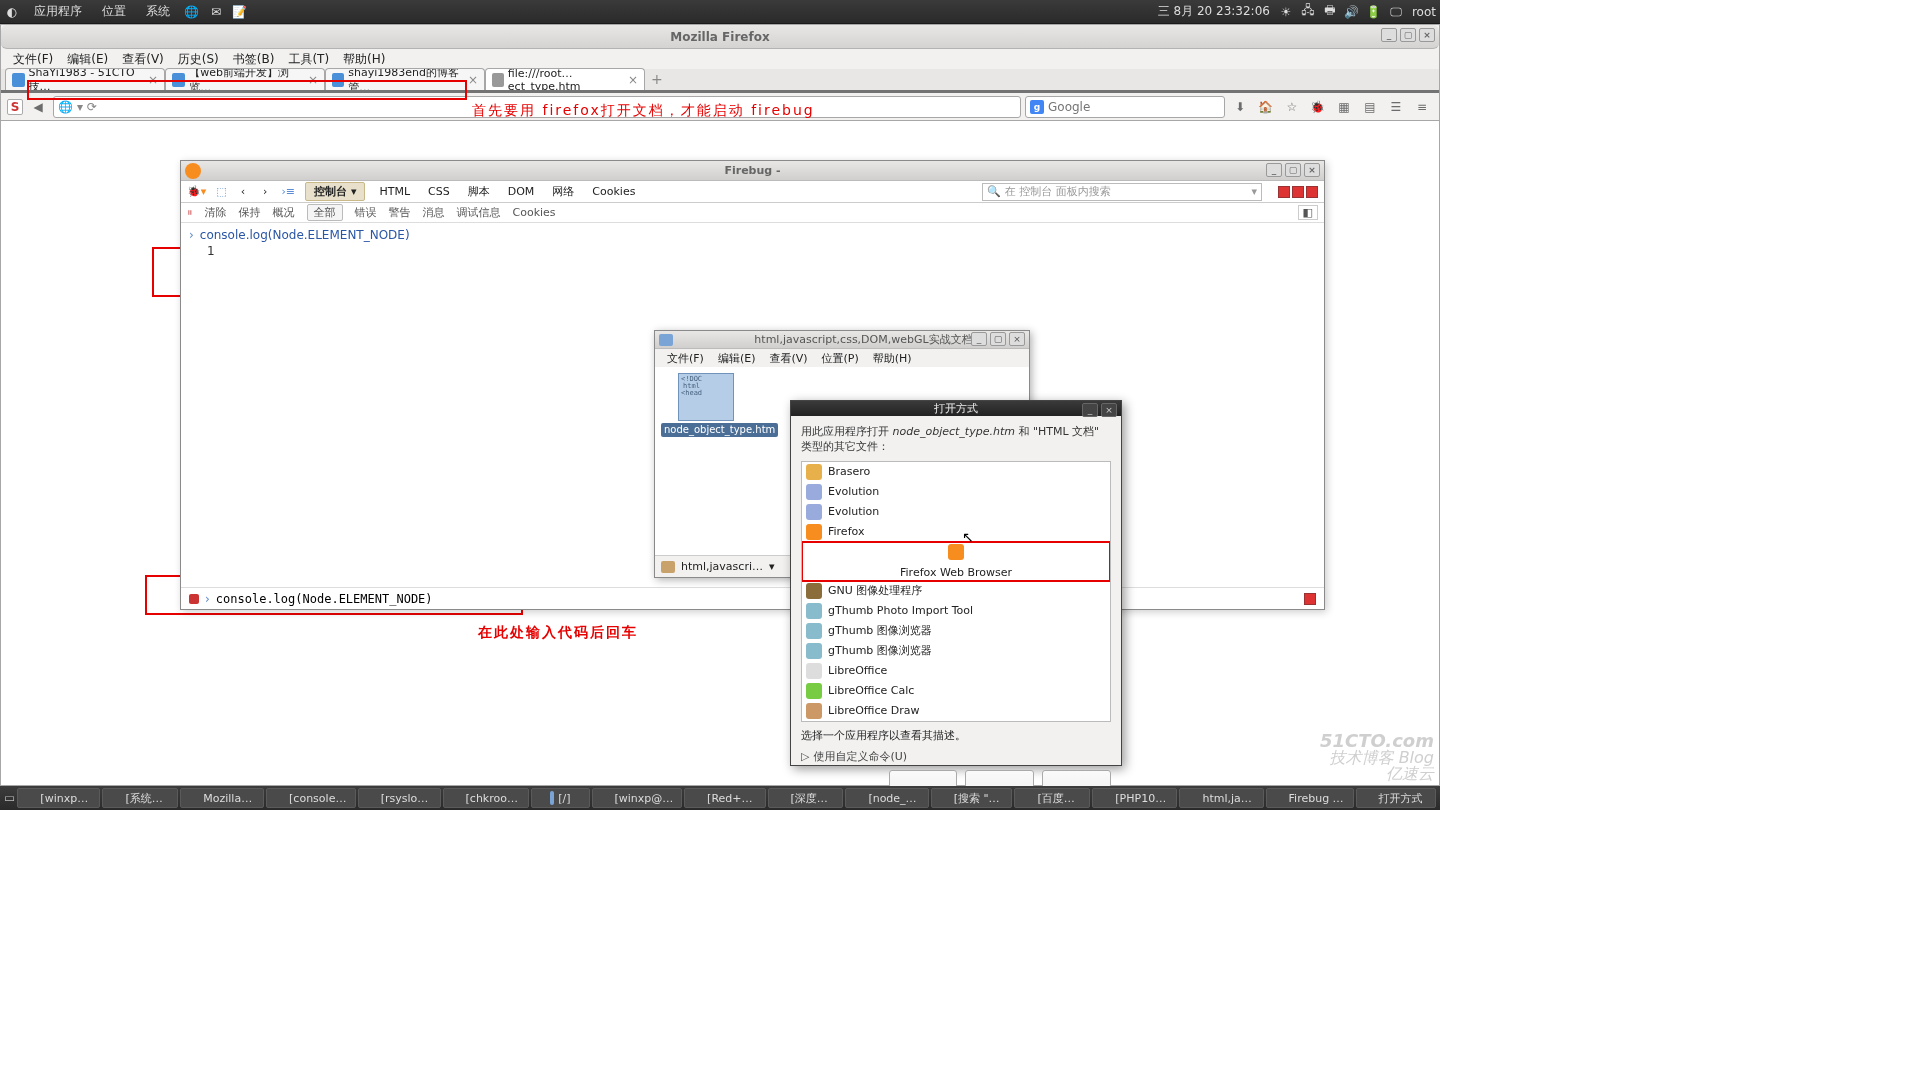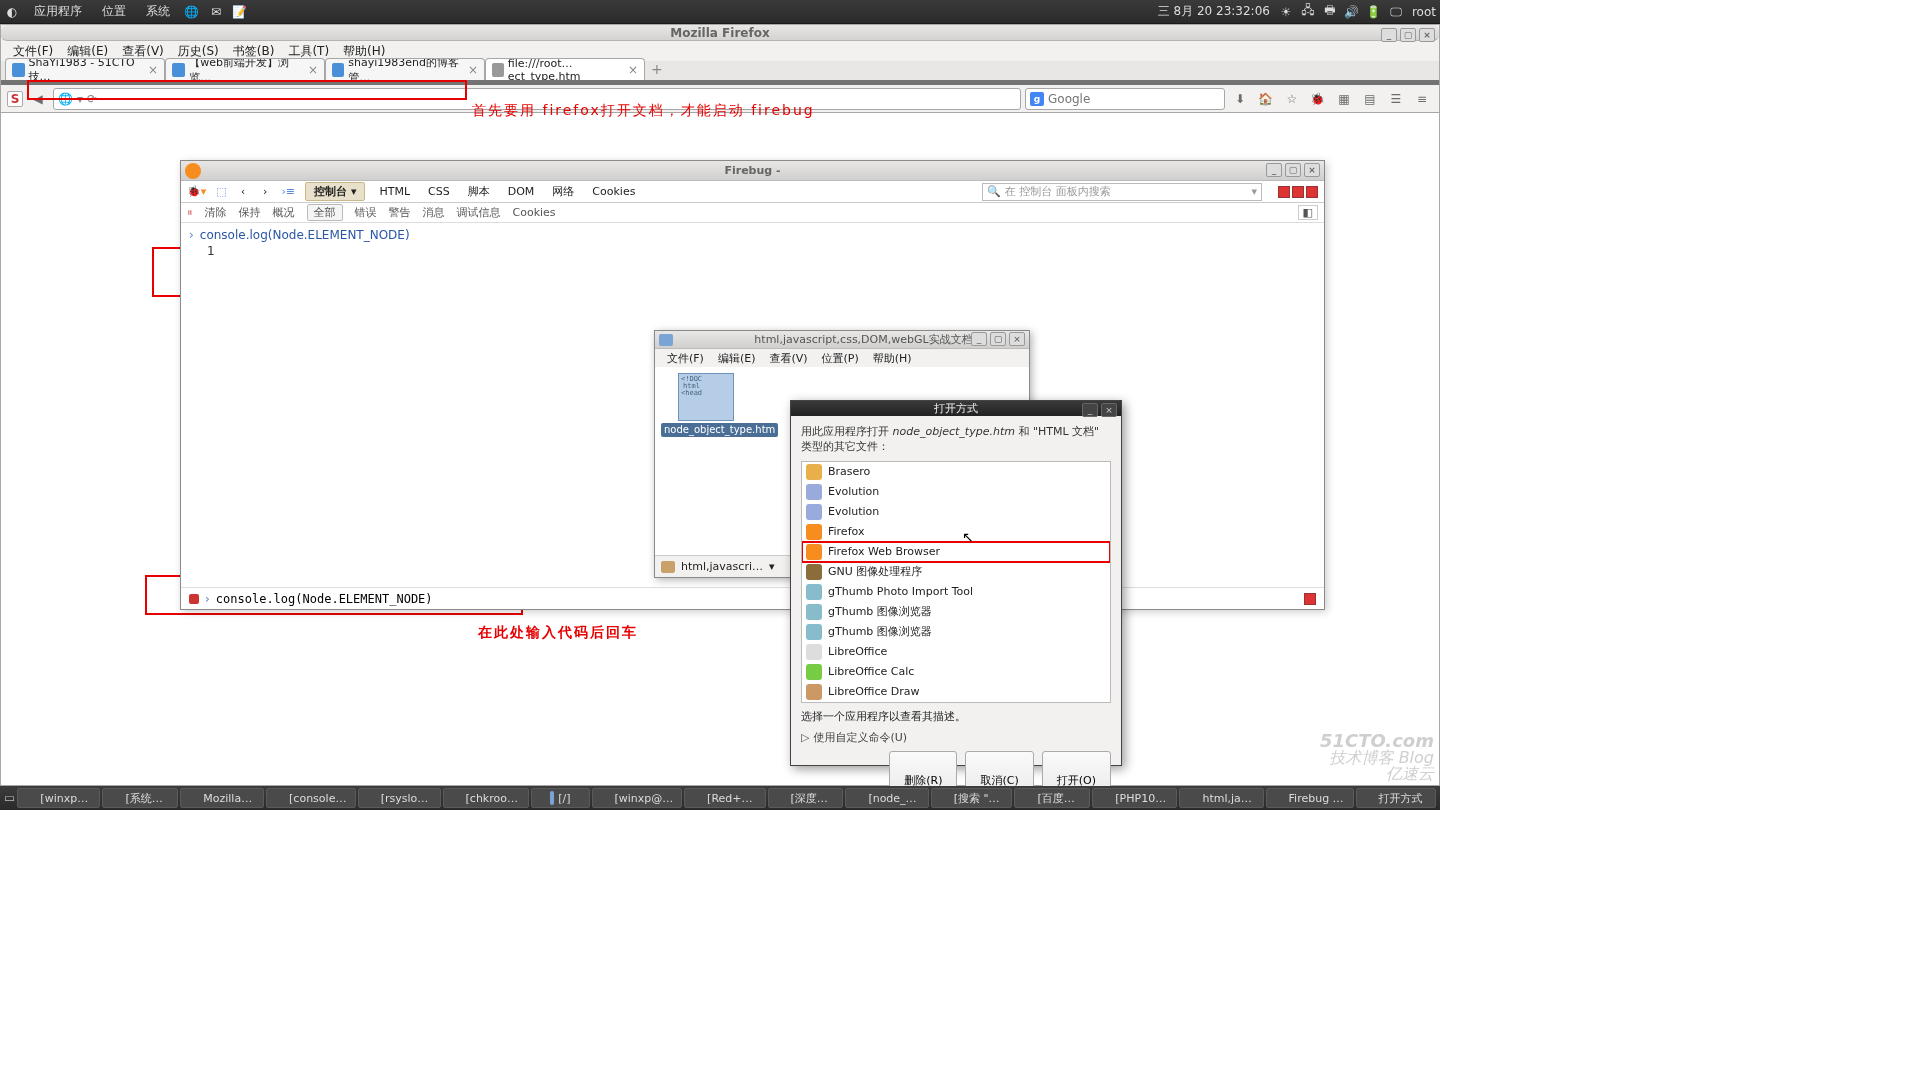--- a/index.html
+++ b/index.html
@@ -10,27 +10,27 @@
   background:linear-gradient(#3a3a3a,#2a2a2a); color:#ddd; display:flex;
   align-items:center; padding:0 4px; gap:8px; border-bottom:1px solid #1a1a1a; }
 .gnome-panel .menu-item { padding:0 6px; cursor:default; }
 .gnome-panel .spacer { flex:1; }
 .gnome-panel .icon { width:16px; height:16px; display:inline-flex; align-items:center; justify-content:center; }
 .tray-icons { display:flex; align-items:center; gap:6px; }
 
 
 .ff-window { position:absolute; top:24px; left:0; right:0; bottom:24px;
   background:#f2f1f0; border:1px solid #a7a7a7; display:flex; flex-direction:column; }
-.ff-titlebar { height:16px; background:linear-gradient(#e8e7e6,#d4d3d2);
+.ff-titlebar { height:24px; background:linear-gradient(#e8e7e6,#d4d3d2);
   display:flex; align-items:center; justify-content:center; color:#666; font-weight:bold; border-bottom:1px solid #b3b3b3; position:relative;border-radius:6px;}
 .win-btns { position:absolute; right:4px; top:3px; display:flex; gap:3px; }
 .win-btn { width:16px; height:14px; background:#ddd; border:1px solid #999; border-radius:2px; font-size:9px; display:flex; align-items:center; justify-content:center; }
 .ff-menubar { height:20px; display:flex; align-items:center; gap:2px; padding:0 6px; }
 .ff-menubar span { padding:0 6px; }
-.ff-tabbar { height:24px; display:flex; align-items:flex-end; padding:0 4px; gap:-1px; background:#e8e7e6; border-bottom:5px solid #737373; }
+.ff-tabbar { height:24px; display:flex; align-items:flex-end; padding:0 4px; gap:-1px; background:#e8e7e6; border-bottom:3px solid #737373; }
 .ff-tab { height:22px; padding:0 6px; background:#f6f6f6; border:1px solid #a7a7a7; border-bottom:none; border-top-left-radius:4px; border-top-right-radius:4px; display:flex; align-items:center; gap:4px; font-size:11px; max-width:160px; overflow:hidden; }
 .ff-tab.active { background:#fff; }
 .ff-tab .favicon { width:14px; height:14px; background:#4a90d9; border-radius:2px; }
 .ff-tab .close { font-size:12px; color:#888; }
 .ff-tab.new { background:transparent; border:none; font-size:14px; color:#888; }
 .ff-navbar { height:28px; display:flex; align-items:center; gap:4px; padding:0 6px; border-bottom:1px solid #a7a7a7; }
 .nav-btn { width:22px; height:22px; display:flex; align-items:center; justify-content:center; color:#6c6c6c; border-radius:3px; }
 .urlbar { flex:1; height:22px; background:#fff; border:1px solid #a7a7a7; border-radius:3px; display:flex; align-items:center; padding:0 4px; gap:4px; max-width:970px; }
 .urlbar input { border:none; outline:none; flex:1; font-size:12px; }
 .searchbar { width:200px; height:22px; background:#fff; border:1px solid #a7a7a7; border-radius:3px; display:flex; align-items:center; padding:0 4px; gap:4px; }
@@ -83,21 +83,21 @@
 .ow-window { position:absolute; left:790px; top:400px; width:332px; height:366px;
   background:#f2f1f0; border:1px solid #444; box-shadow:3px 3px 10px rgba(0,0,0,.4); display:flex; flex-direction:column; }
 .ow-title { height:20px; background:linear-gradient(#3a3a3a,#222); color:#eee; font-size:11px; display:flex; align-items:center; justify-content:center; position:relative; }
 .ow-title .win-btns .win-btn { background:#444; border-color:#666; color:#ccc; }
 .ow-body { padding:8px 10px; display:flex; flex-direction:column; gap:6px; flex:1; font-size:11px; }
 .ow-msg { color:#333; line-height:1.4; }
 .ow-msg em { font-style:italic; }
 .ow-list { flex:1; background:#fff; border:1px solid #bbb; overflow:auto; }
 .ow-item { display:flex; align-items:center; gap:6px; padding:2px 4px; }
 .ow-item .appic { width:16px; height:16px; background:#ddd; border-radius:3px; }
-.ow-item.hl { outline:2px solid #e60000; outline-offset:-1px; }
+.ow-item.hl { outline:2px solid #e60000; outline-offset:-1px;flex-direction:column; }
 .ow-foot { display:flex; flex-direction:column; gap:6px; }
 .ow-exp { display:flex; align-items:center; gap:4px; color:#444; }
 .ow-btns { display:flex; justify-content:flex-end; gap:8px; }
 .ow-btn { padding:21px 14px; border:1px solid #aaa; background:linear-gradient(#fafafa,#e5e5e5); border-radius:3px; font-size:11px; }
 
 
 .taskbar { position:absolute; bottom:0; left:0; right:0; height:24px;
   background:linear-gradient(#3c3c3c,#2a2a2a); display:flex; align-items:center; padding:0 4px; gap:2px; }
 .task { height:20px; padding:0 18px; background:#4a4a4a; border:1px solid #5a5a5a; border-radius:2px; display:flex; align-items:center; gap:4px; color:#ddd; font-size:11px; max-width:95px; overflow:hidden; white-space:nowrap; }
 .task .taskic { width:14px; height:14px; background:#7aa3d6; border-radius:2px; }

